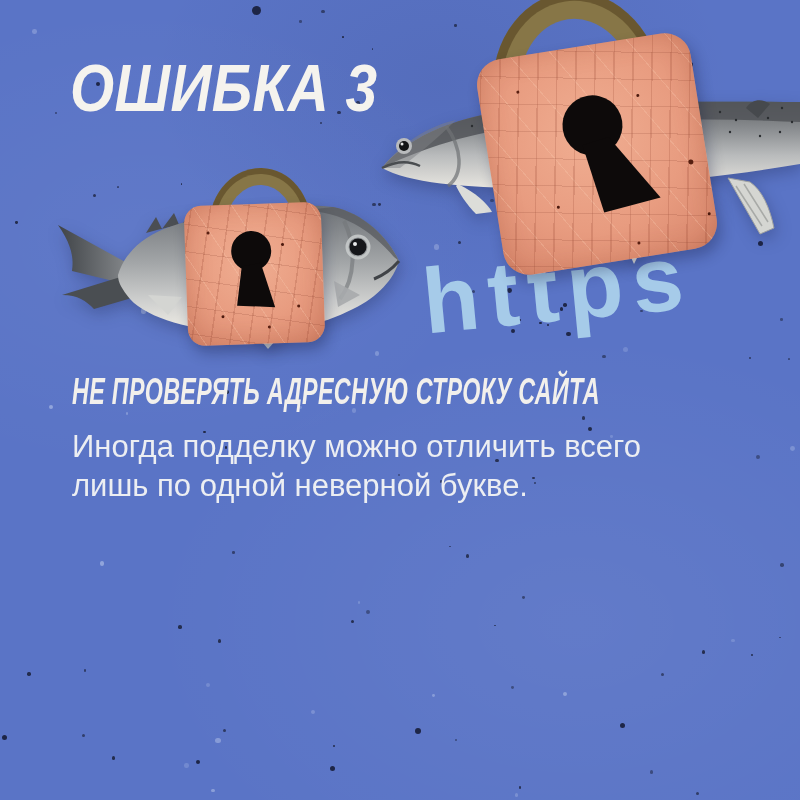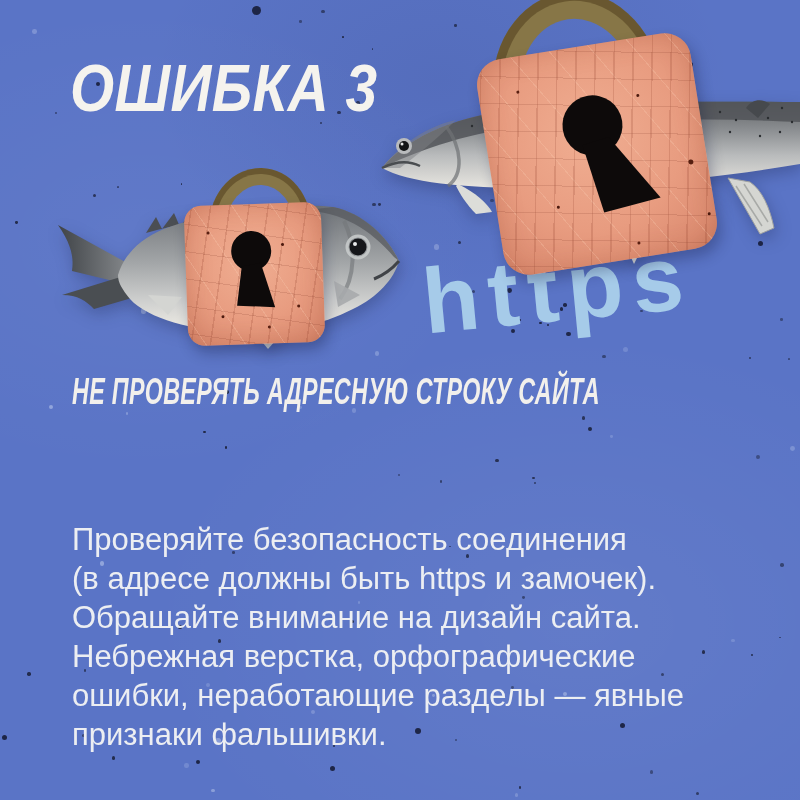--- a/index.html
+++ b/index.html
@@ -279,19 +279,15 @@
   <div class="lock lock-big">
     <div class="scratches"></div>
     <div class="lock-specks"></div>
     <svg class="keyhole" viewBox="0 0 216 218">
       <circle cx="108" cy="80" r="30" fill="#0d0a0a"></circle>
       <polygon points="95,98 122,94 164,162 106,168" fill="#0d0a0a"></polygon>
     </svg>
   </div>
 
   <h2 class="subheading">НЕ ПРОВЕРЯТЬ АДРЕСНУЮ СТРОКУ САЙТА</h2>
-  <p class="body-text para2">Проверяйте безопасность соединения
-(в адресе должны быть https и замочек).
-Обращайте внимание на дизайн сайта.
-Небрежная верстка, орфографические
-ошибки, неработающие разделы — явные
-признаки фальшивки.</p>
+  <p class="body-text para1">Иногда подделку можно отличить всего
+лишь по одной неверной букве.</p>
 </div>
 
 </body></html>

